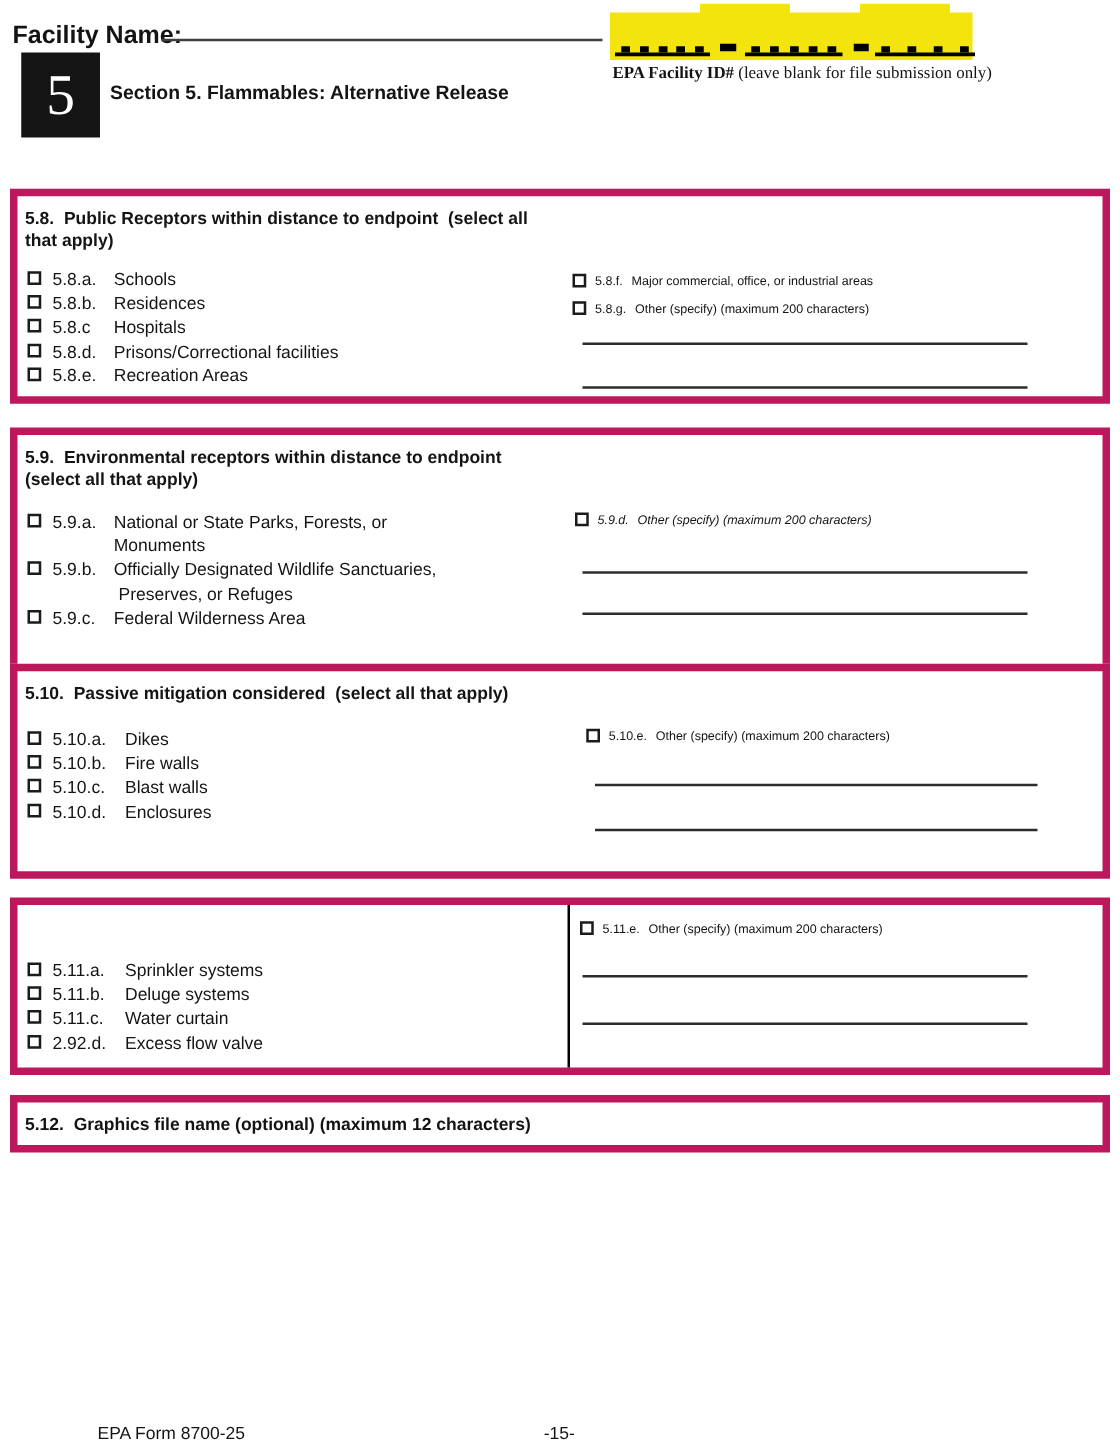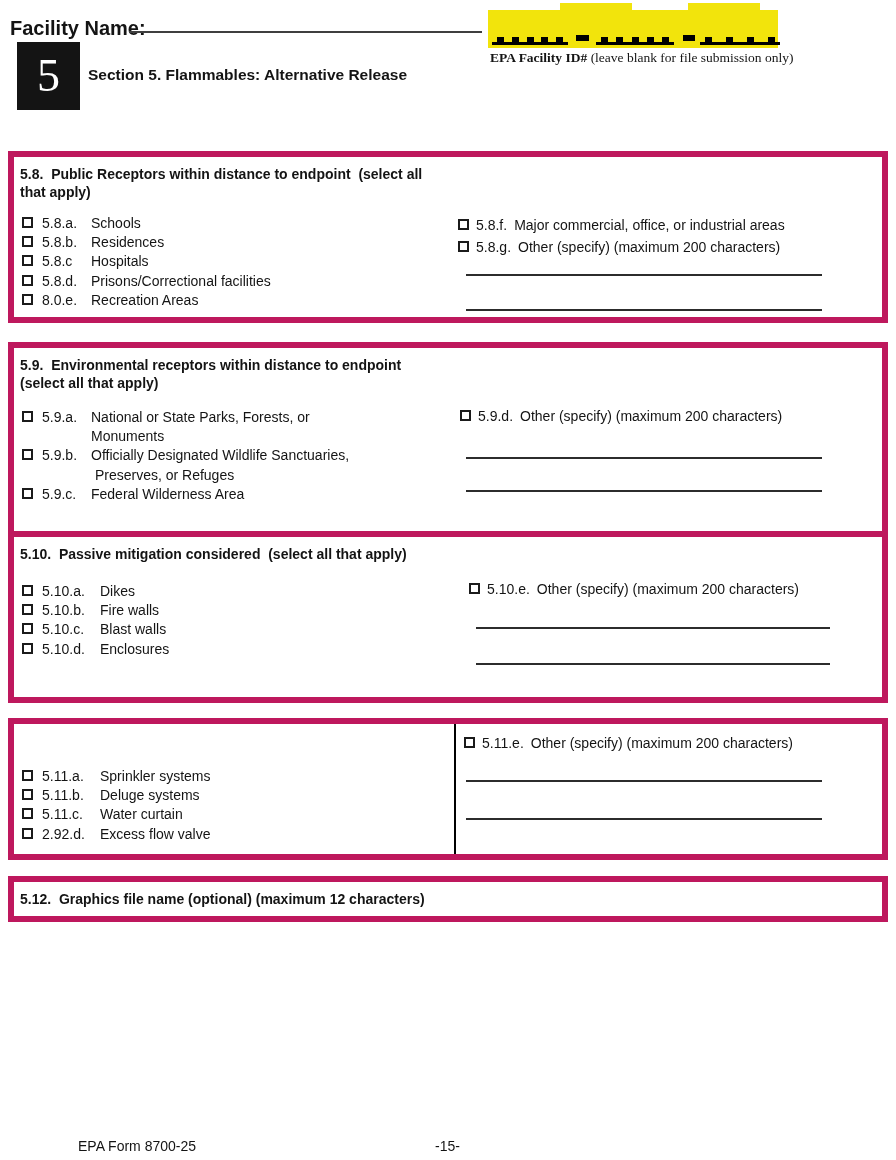--- a/index.html
+++ b/index.html
@@ -52,21 +52,21 @@
   .items { position:absolute; left:8px; }
   .row  { display:flex; align-items:flex-start; font-size:14px; line-height:19.2px; }
   .cb   { flex:0 0 auto; width:11px; height:11px; border:2px solid #1b1b1b; background:#fff;
           margin:3px 9px 0 0; }
   .code { flex:0 0 auto; }
   .code-n { width:49px; }
   .code-w { width:58px; }
   .lbl  { white-space:pre-wrap; }
 
   .r-items { position:absolute; }
-  .r-row { display:flex; align-items:flex-start; font-size:14px; line-height:21.5px; }
+  .r-row { display:flex; align-items:flex-start; font-size:10px; line-height:21.5px; }
   .r-row .cb { margin-top:4px; margin-right:7px; }
   .r-row .r-code { margin-right:7px; }
 
   .wline { position:absolute; border-top:2px solid #2c2c2c; }
 
   .divider { position:absolute; left:440px; top:0; width:2px; height:100%; background:#000; }
 
   .entry-area { position:absolute; left:4px; right:4px; top:26px; bottom:2px; }
 
   
@@ -134,21 +134,21 @@
         <span class="code code-n">5.8.c</span>
         <span class="lbl">Hospitals</span>
       </div>
       <div class="row">
         <span class="cb"></span>
         <span class="code code-n">5.8.d.</span>
         <span class="lbl">Prisons/Correctional facilities</span>
       </div>
       <div class="row">
         <span class="cb"></span>
-        <span class="code code-n">8.0.e.</span>
+        <span class="code code-n">5.8.e.</span>
         <span class="lbl">Recreation Areas</span>
       </div>
     </div>
     <div class="r-items" style="left:444px; top:58px;">
       <div class="r-row">
         <span class="cb"></span>
         <span class="r-code">5.8.f.</span>
         <span class="lbl">Major commercial, office, or industrial areas</span>
       </div>
       <div class="r-row">
@@ -176,21 +176,21 @@
         <span class="code code-n">5.9.b.</span>
         <span class="lbl">Officially Designated Wildlife Sanctuaries,
  Preserves, or Refuges</span>
       </div>
       <div class="row">
         <span class="cb"></span>
         <span class="code code-n">5.9.c.</span>
         <span class="lbl">Federal Wilderness Area</span>
       </div>
     </div>
-    <div class="r-items" style="left:446px; top:58px;">
+    <div class="r-items" style="left:446px; top:58px;font-style:italic;">
       <div class="r-row">
         <span class="cb"></span>
         <span class="r-code">5.9.d.</span>
         <span class="lbl">Other (specify) (maximum 200 characters)</span>
       </div>
     </div>
     <div class="wline" style="left:452px; top:109px; width:356px;"></div>
     <div class="wline" style="left:452px; top:142px; width:356px;"></div>
   </div>
 

